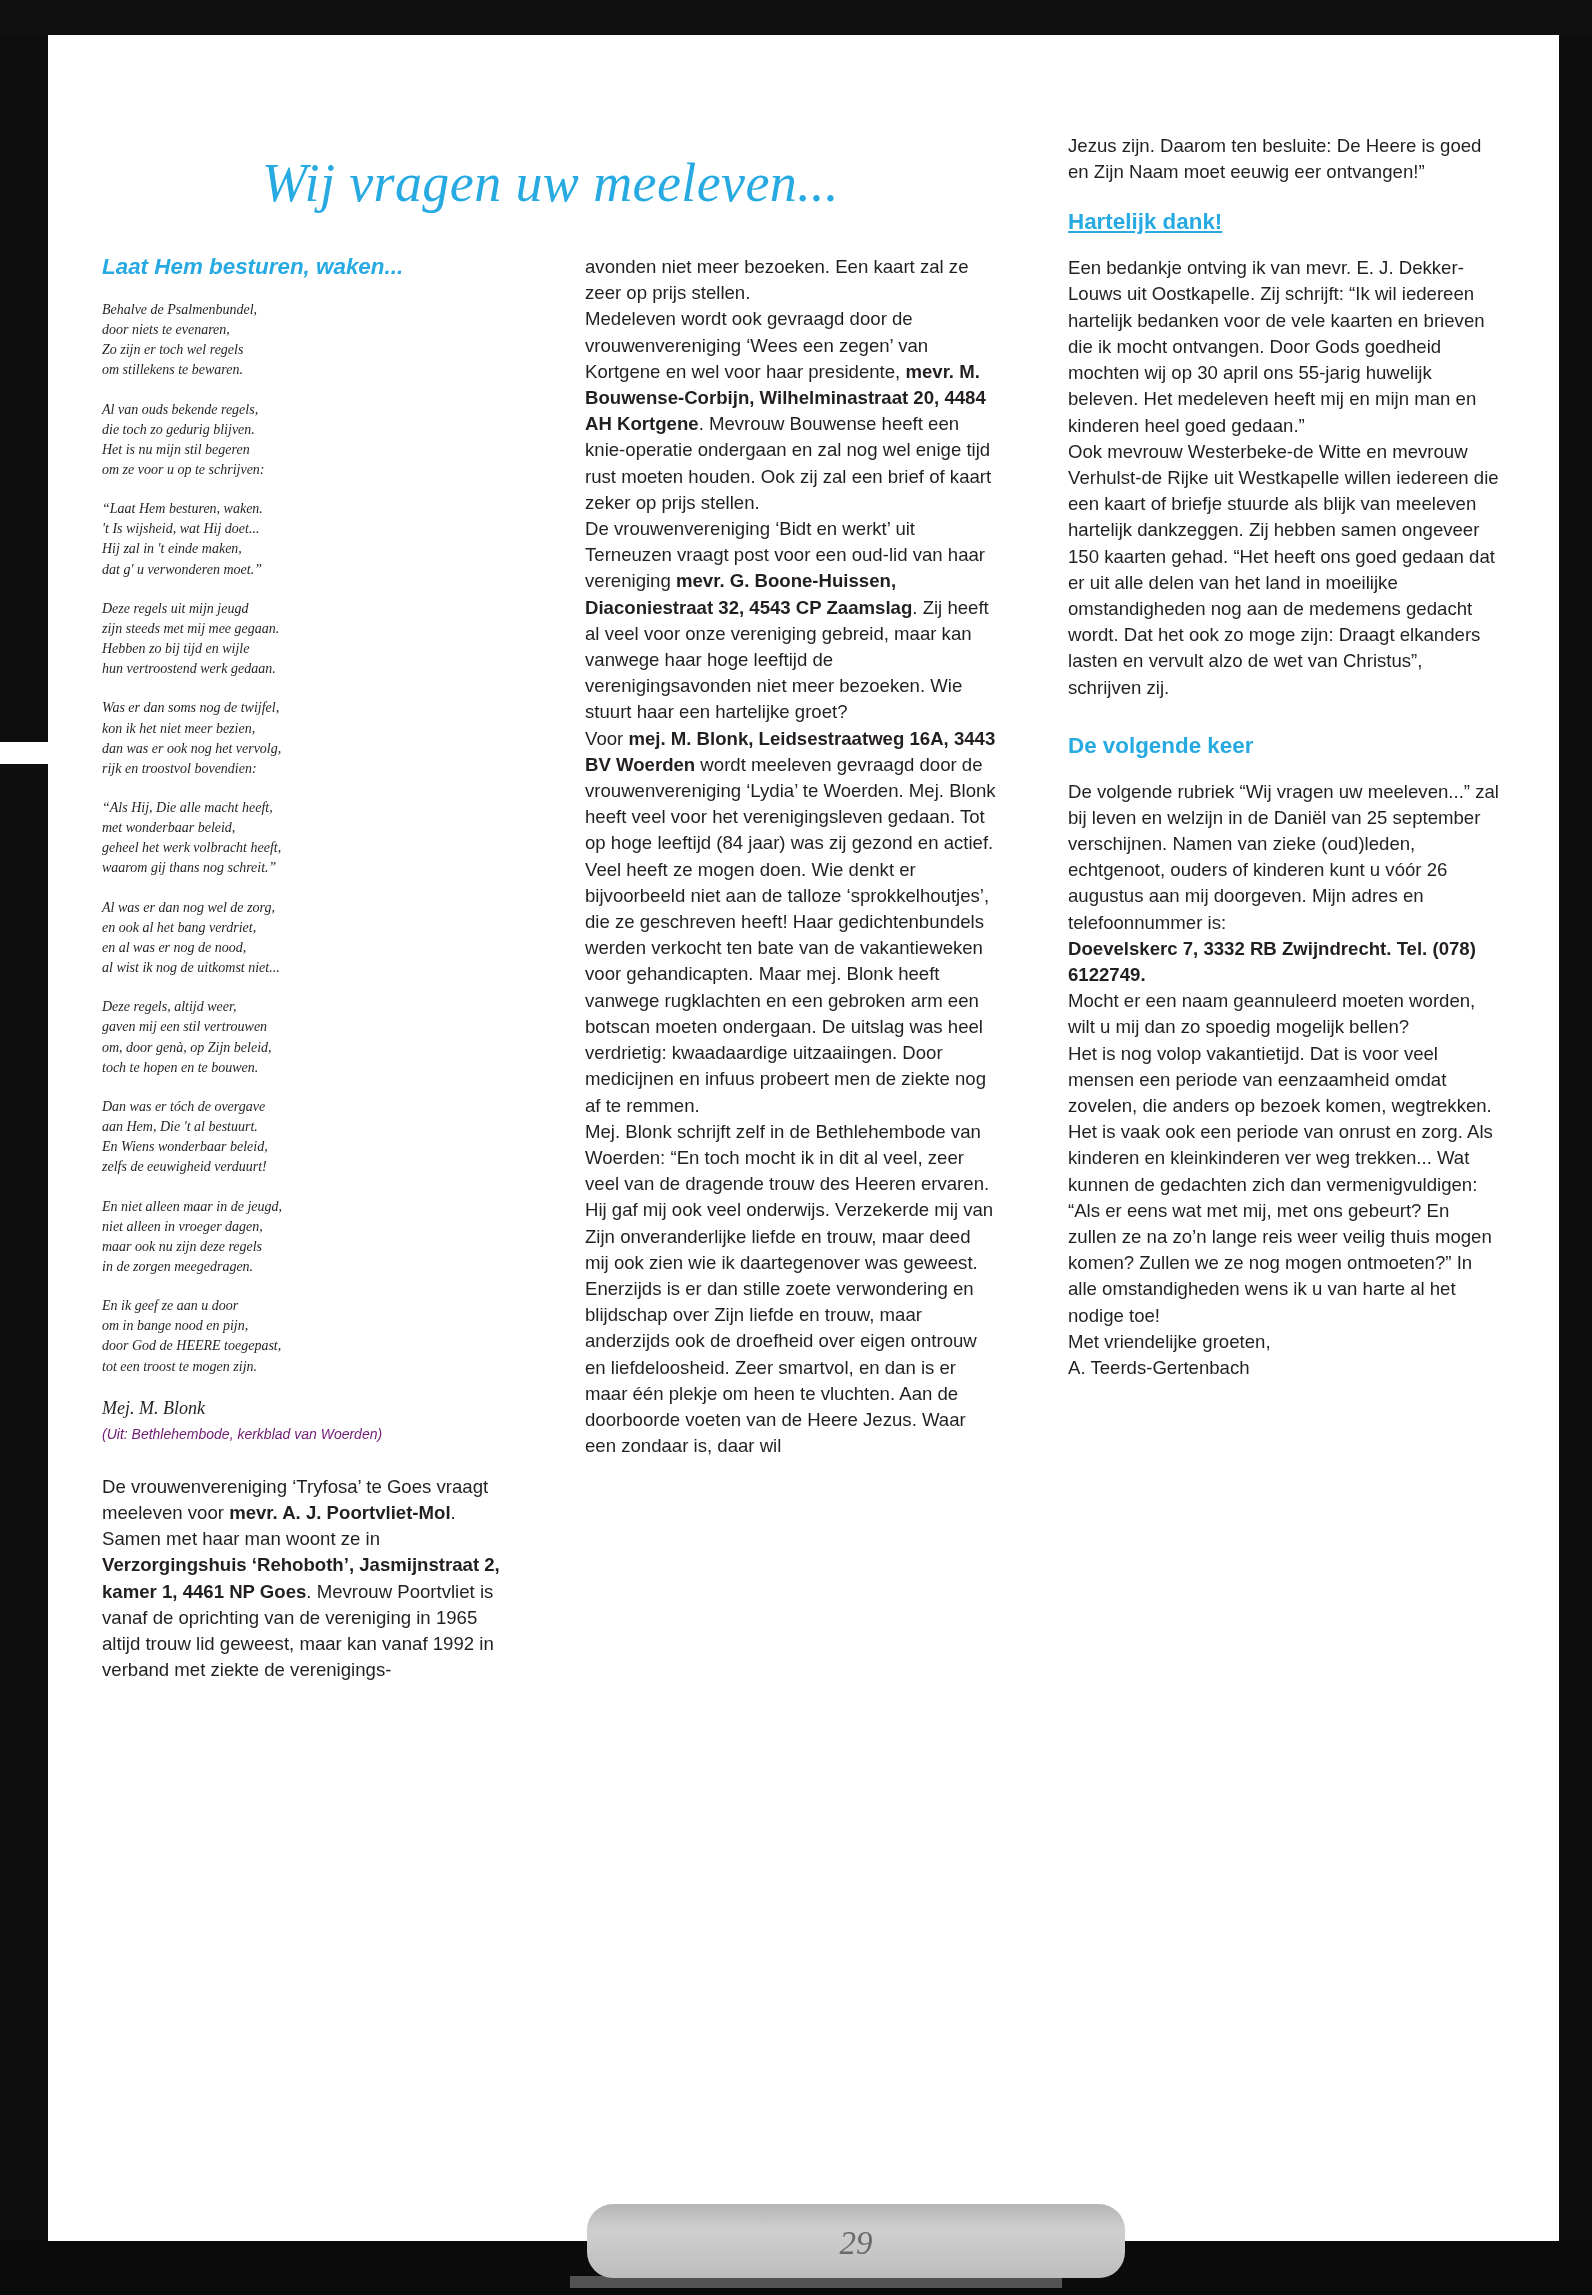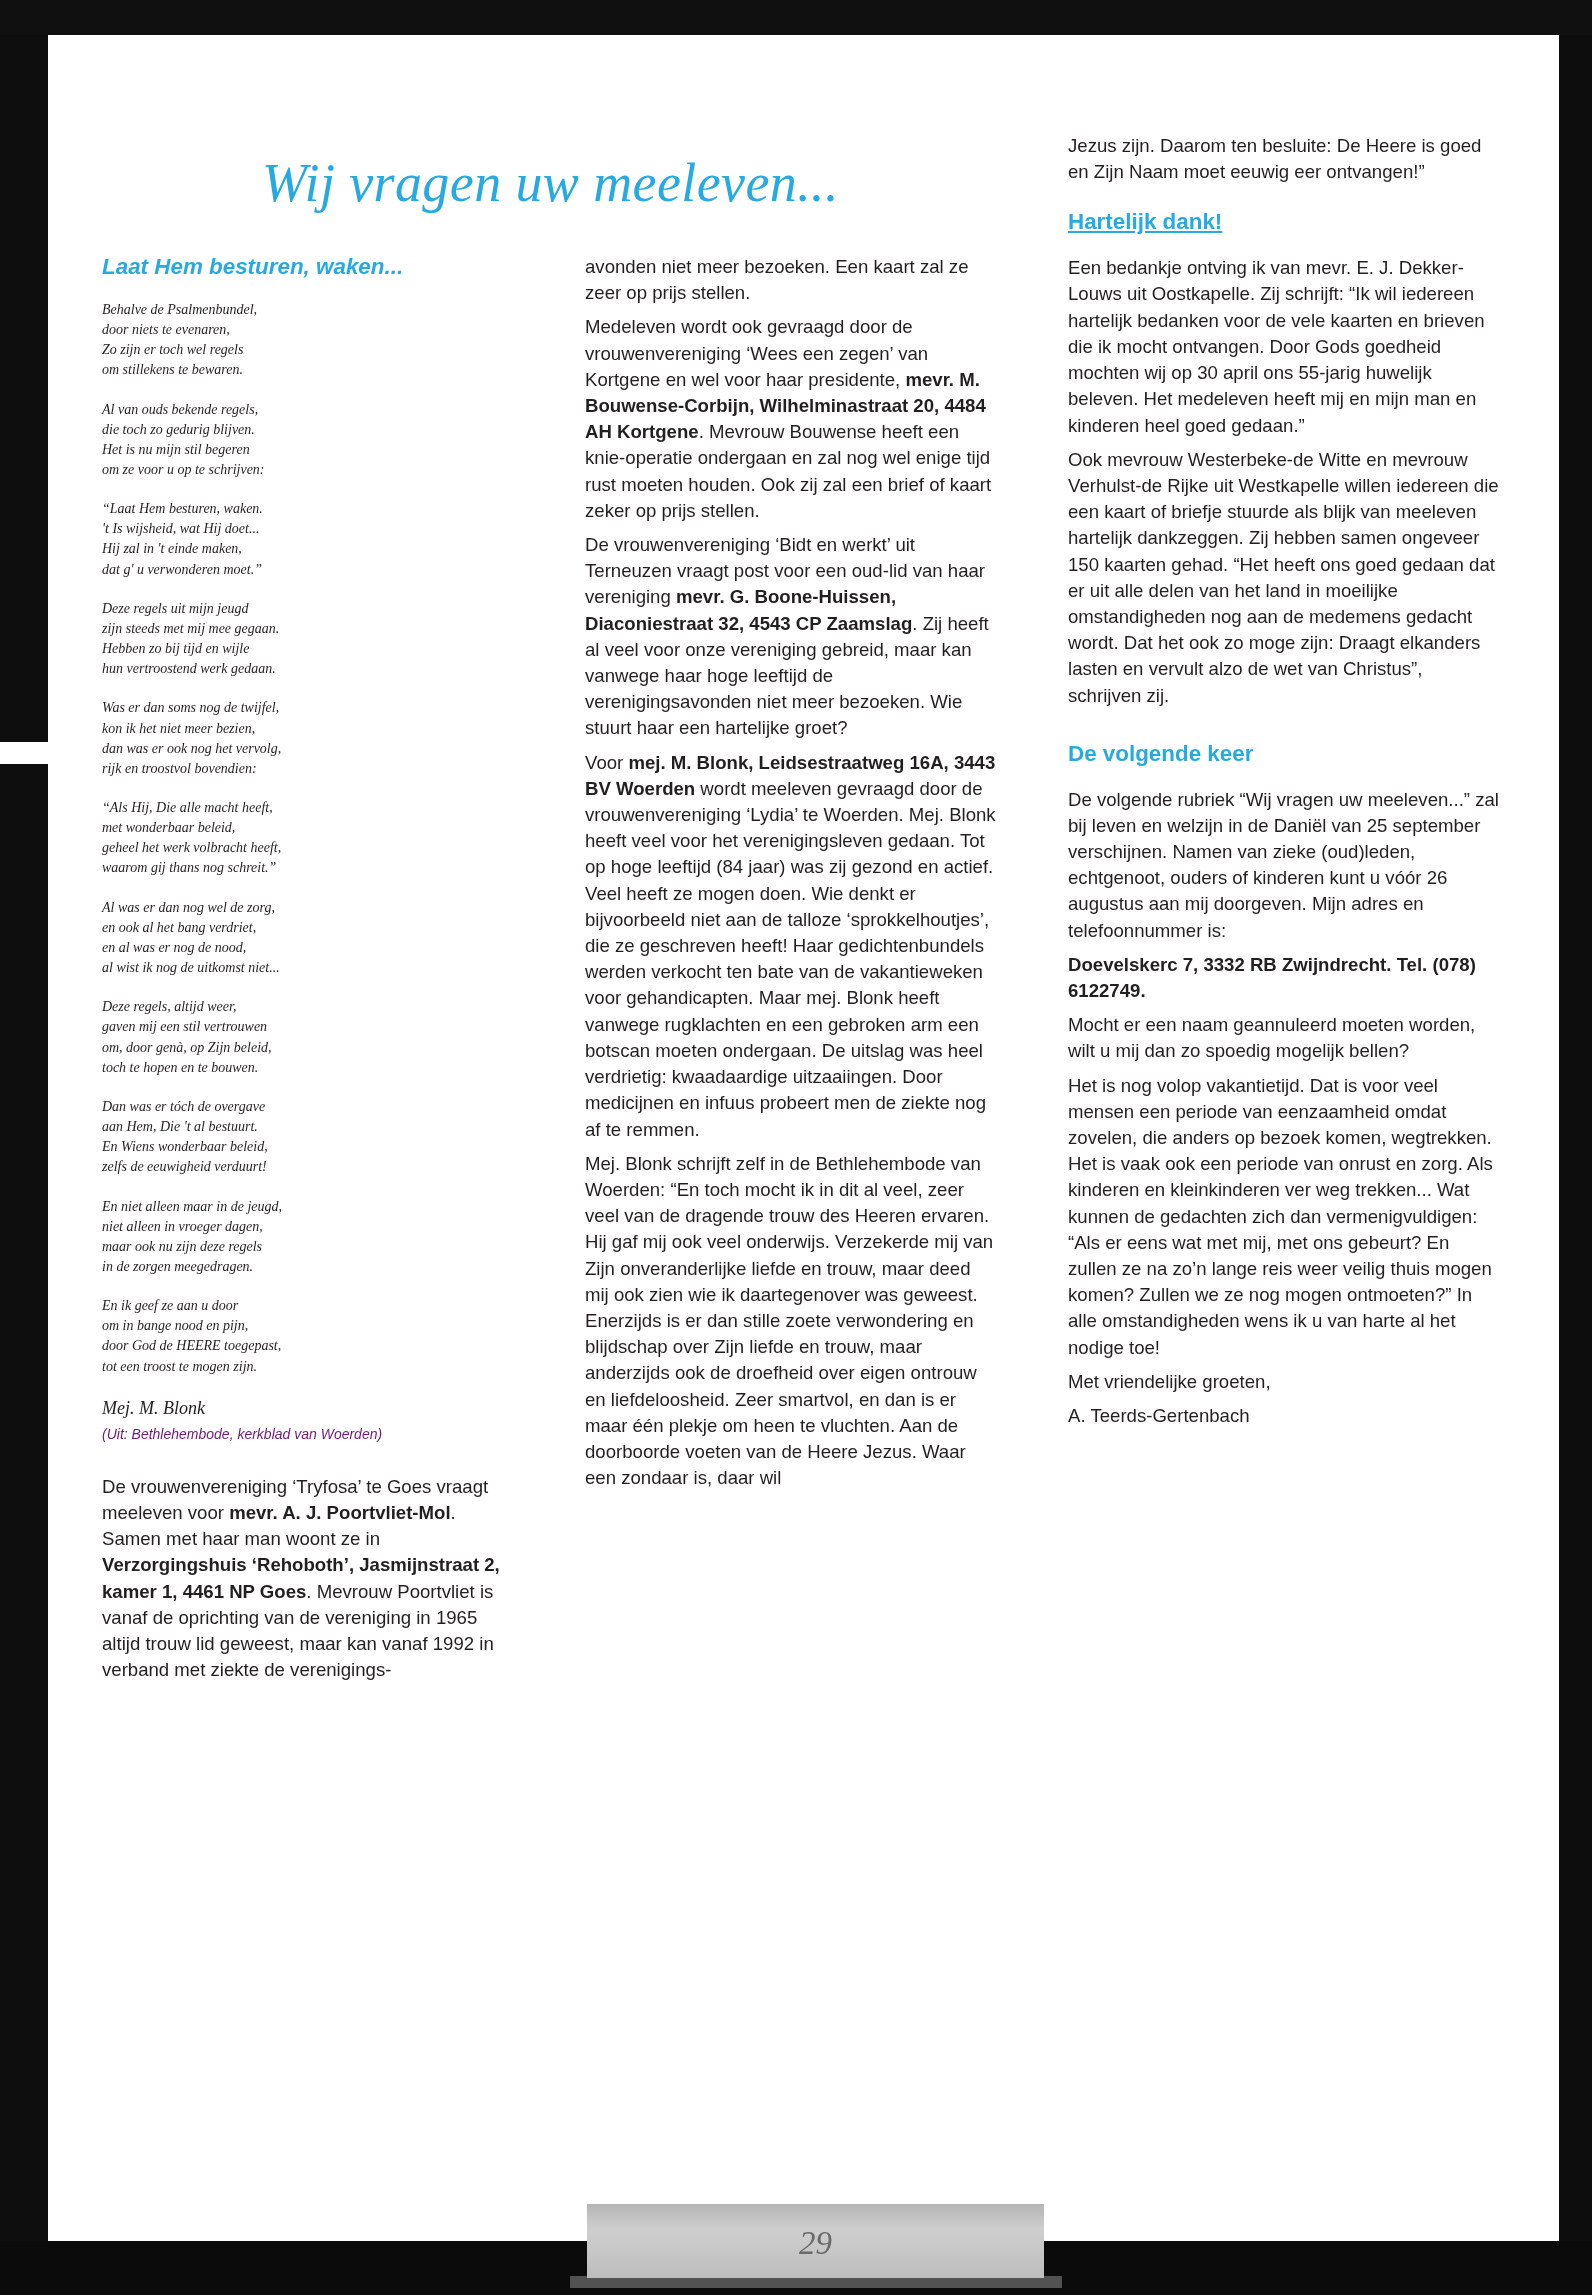--- a/index.html
+++ b/index.html
@@ -132,36 +132,37 @@
     color: #701a75;
   }
 
   p.body {
     font-size: 18.6px;
     line-height: 1.41;
     margin: 0;
     text-align: left;
     color: #231f20;
   }
-  p.body + p.body { margin-top: 8px; }
+  p.body + p.body { margin-top: 0px; }
   p.body.gap { margin-top: 22.4px; }
   p.body.gap-sm { margin-top: 12px; }
 
   .b { font-weight: bold; }
 
   .quote { }
 
   
   .folio-plate {
     position: absolute;
     left: 587px;
     bottom: 17.3px;
-    width: 457px;
+    width: 538px;
     height: 74px;
     background: linear-gradient(180deg,#b5b5b5 0%, #cfcfcf 35%, #bdbdbd 100%);
+    border-radius: 26px;
   }
   .folio-plate .folio {
     position: absolute;
     left: 0; right: 0;
     top: 21px;
     text-align: center;
     font-family: "Liberation Serif", serif;
     font-style: italic;
     font-size: 33px;
     color: #6b6b6b;

